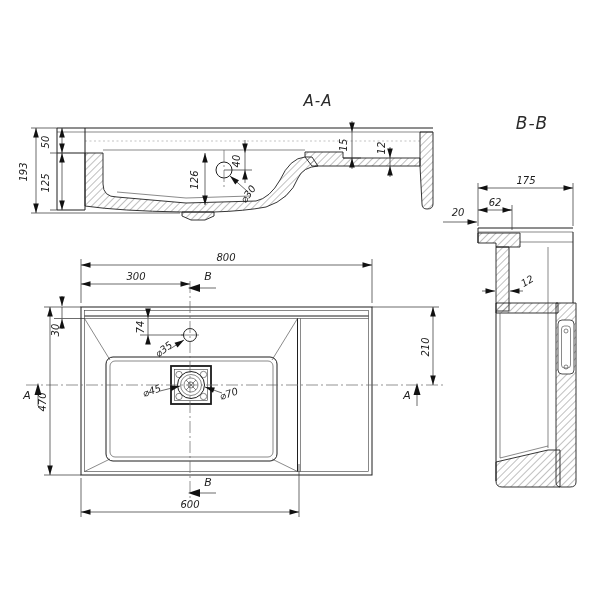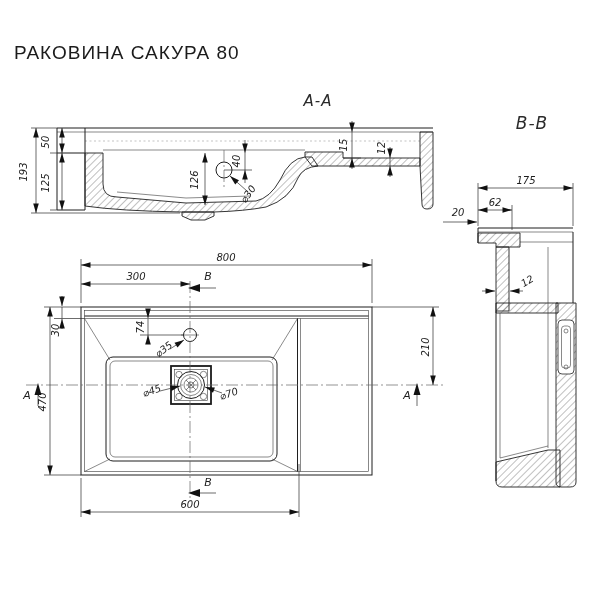--- a/index.html
+++ b/index.html
@@ -17,21 +17,20 @@
   .arrp{fill:#111;stroke:none;}
   text.d{font:italic 10px "DejaVu Sans",sans-serif;fill:#1d1d1d;text-anchor:middle;}
   text.m{font:italic 11px "DejaVu Sans",sans-serif;fill:#1d1d1d;text-anchor:middle;}
   text.sec{font:italic 15px "DejaVu Sans",sans-serif;fill:#2a2a2a;text-anchor:middle;letter-spacing:1px;}
   text.sec2{font:italic 17px "DejaVu Sans",sans-serif;fill:#2a2a2a;text-anchor:middle;letter-spacing:1px;}
 </style>
 </head>
 <body>
 
 <div id="stage">
-  <div id="title">РАКОВИНА САКУРА 80</div>
 
   <svg width="600" height="600" viewBox="0 0 600 600">
     <defs>
       <pattern id="hatch" patternUnits="userSpaceOnUse" width="5" height="5" patternTransform="rotate(45)">
         <line x1="0" y1="0" x2="0" y2="5" stroke="#4a4a4a" stroke-width="0.7"></line>
       </pattern>
       <marker id="ar" markerUnits="userSpaceOnUse" markerWidth="12" markerHeight="8" refX="10.5" refY="4" orient="auto-start-reverse">
         <path d="M1,1.2 L10.5,4 L1,6.8 Z" fill="#111"></path>
       </marker>
     </defs>

